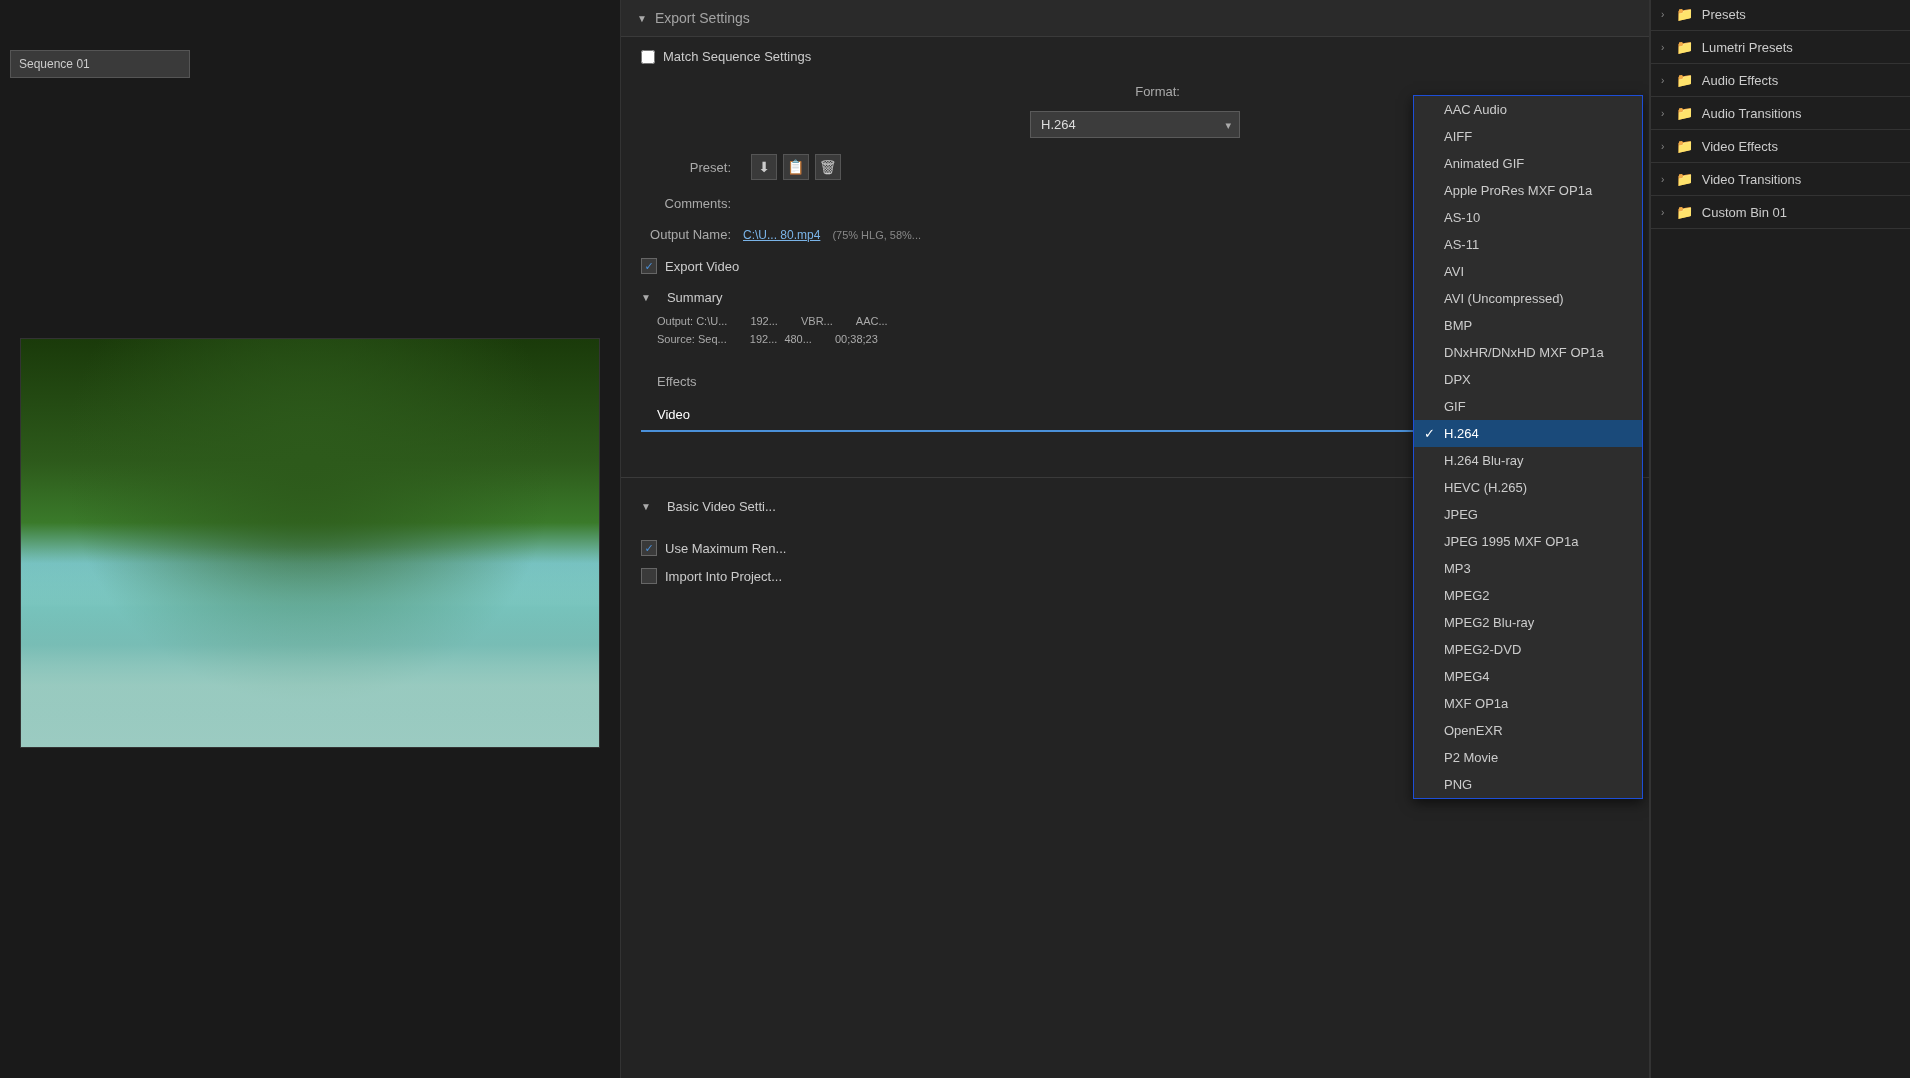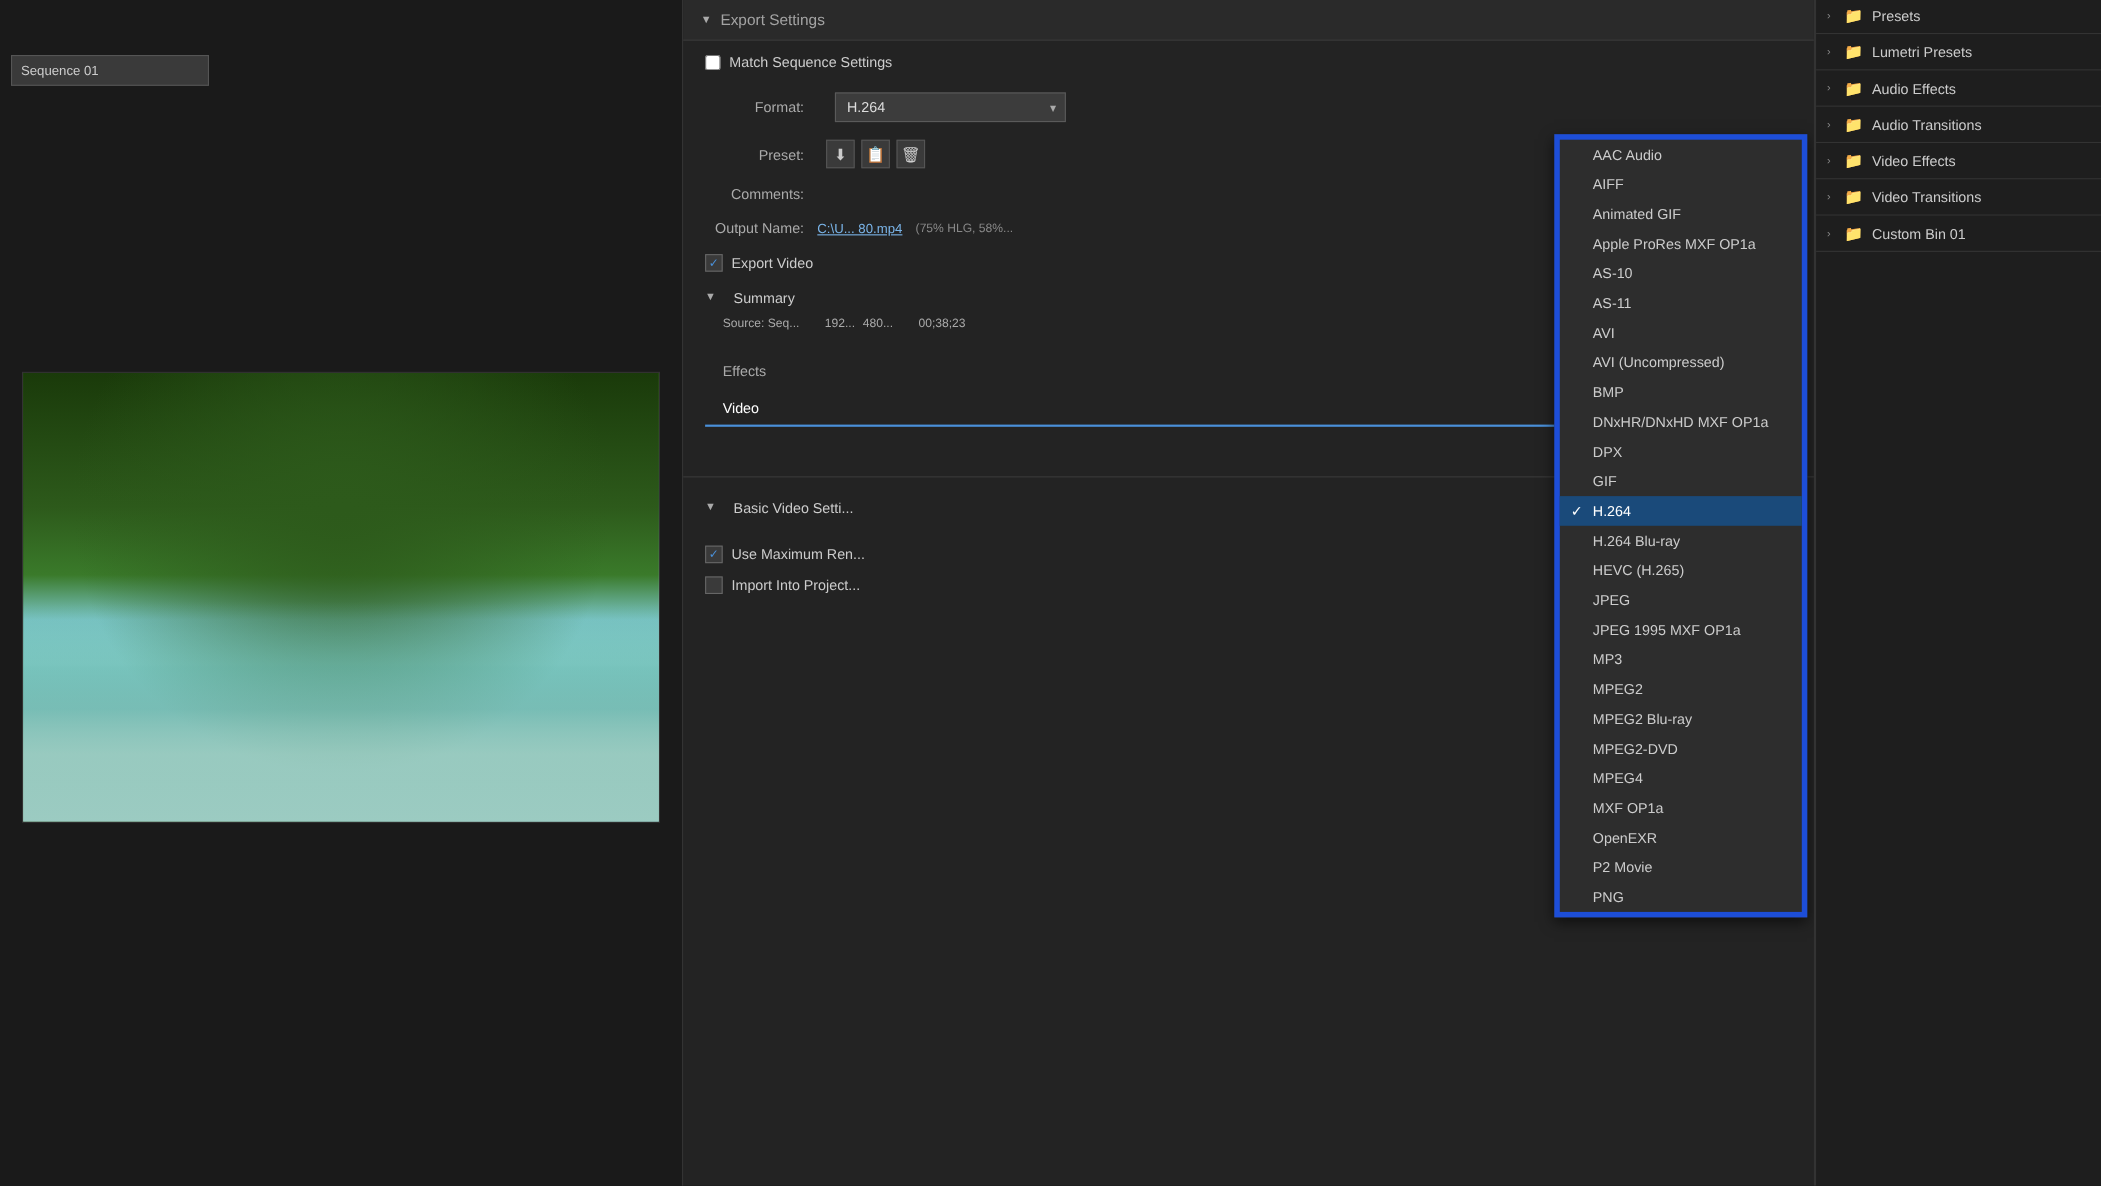--- a/index.html
+++ b/index.html
@@ -123,38 +123,39 @@
     .label-text {
       color: #ccc;
       font-size: 13px;
       text-align: center;
     }
 
     .format-row {
       display: flex;
       align-items: center;
       padding: 8px 20px;
-      gap: 28px;
+      gap: 12px;
+      flex-direction: column;
     }
 
     .field-label {
       color: #aaa;
       width: 90px;
       text-align: right;
       font-size: 13px;
     }
 
     
     .format-dropdown-menu {
       position: absolute;
-      top: 122px;
+      top: 95px;
       left: 792px;
       width: 230px;
       background: #2d2d2d;
-      border: 5px solid #1d4ed8;
+      border: 1px solid #1d4ed8;
       z-index: 1000;
       box-shadow: 0 4px 12px rgba(0,0,0,0.6);
     }
 
     .dropdown-item {
       padding: 6px 14px 6px 30px;
       color: #ccc;
       cursor: pointer;
       font-size: 13px;
       white-space: nowrap;
@@ -444,20 +445,26 @@
     </div>
     <span class="label-text">Export Video</span>
   </div>
 
   <div class="summary-section">
     <div class="summary-header">
       <span class="collapse-arrow">▼</span>
       <span>Summary</span>
     </div>
     <div class="summary-content">
+      <div>
+        <span>Output: C:\U...</span>
+        <span style="margin-left:20px;">192...</span>
+        <span style="margin-left:20px;">VBR...</span>
+        <span style="margin-left:20px;">AAC...</span>
+      </div>
       <div>
         <span>Source: Seq...</span>
         <span style="margin-left:20px;">192...</span>
         <span style="margin-left:4px;">480...</span>
         <span style="margin-left:20px;">00;38;23</span>
       </div>
     </div>
   </div>
 
   <div class="tabs-row">

